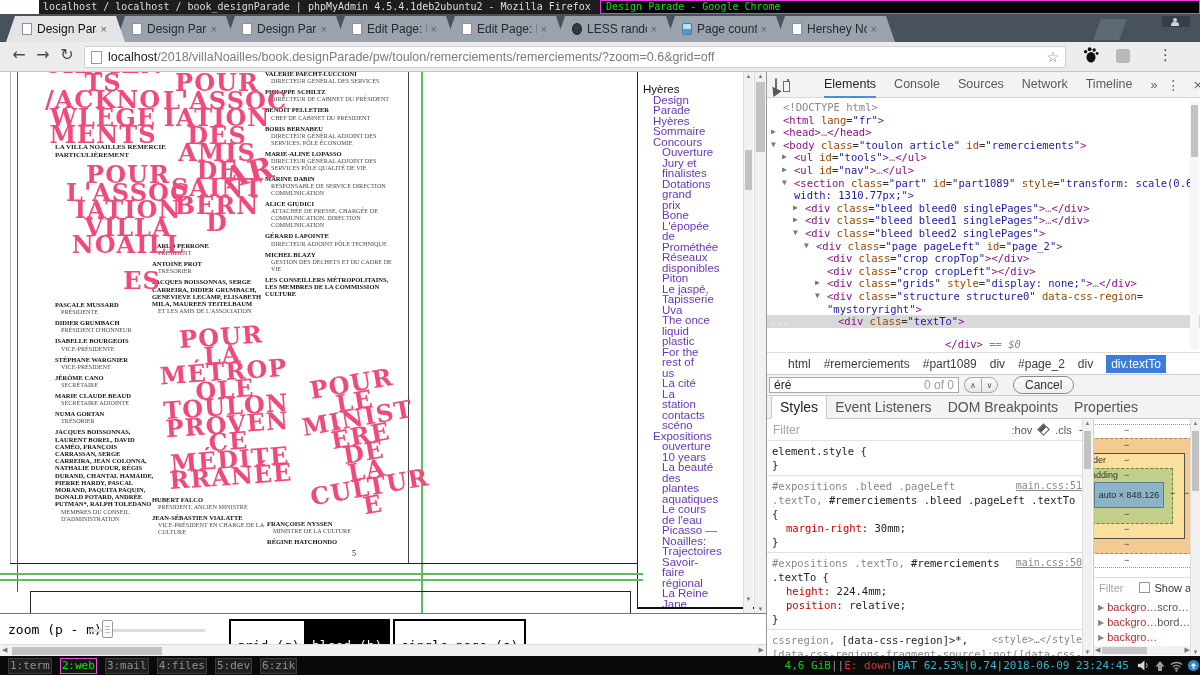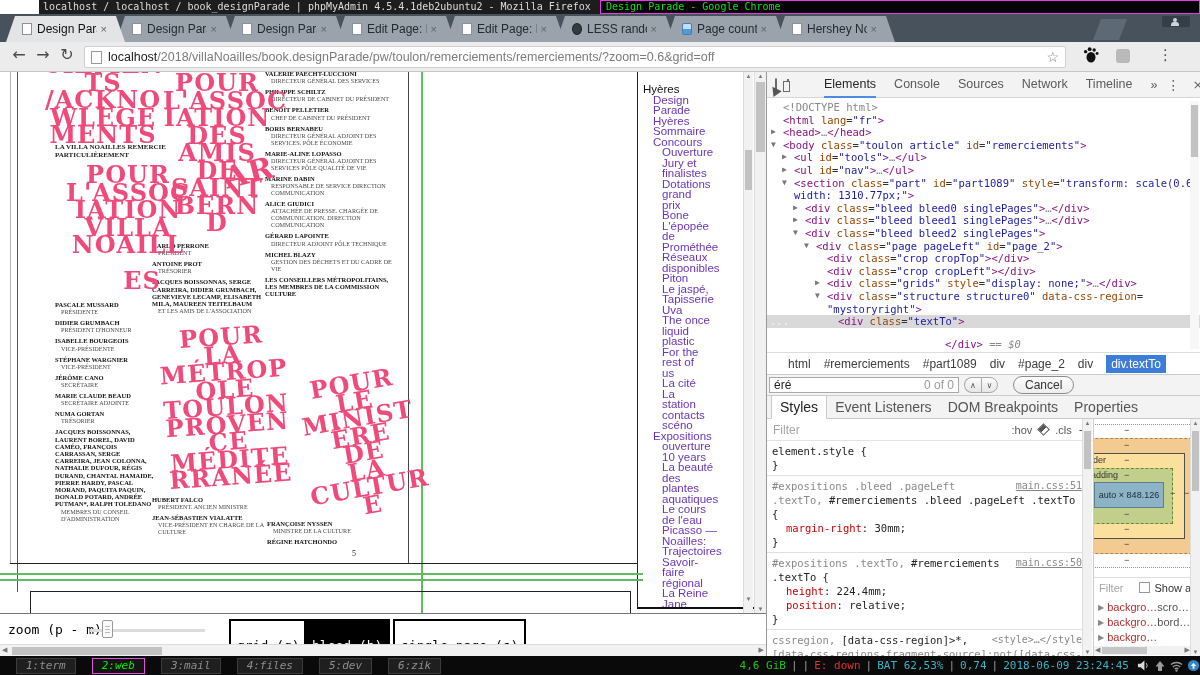--- a/index.html
+++ b/index.html
@@ -174,23 +174,23 @@
   .cprow .ar{color:#888;font-size:8px;margin:0 3px 0 4px;}
   .cprow .cn{color:#b03030;}
   .cprow .cv{margin-left:auto;color:#555;padding-right:2px;}
   #side-hsb{position:absolute;left:0;bottom:1px;width:97px;height:9px;background:#f1f1f1;}
   #side-hsb .thumb{position:absolute;left:8px;top:1px;width:45px;height:7px;background:#c6c6c6;}
   #side-vsb{position:absolute;right:0;top:347px;width:10px;height:237px;background:#f1f1f1;border-left:1px solid #ddd;box-sizing:border-box;}
   #side-vsb .sbthumb{top:12px;height:60px;}
   
   #wmbar{left:0;top:656px;width:1200px;height:19px;background:#0a0a0a;display:flex;align-items:center;
     font:11px "DejaVu Sans Mono",monospace;}
-  .ws{margin-left:16px;padding:0px 9px;line-height:14px;background:#1f1f1f;border:1px solid #3c3c3c;color:#8f8f8f;font-style:italic;}
+  .ws{margin-left:8px;padding:0px 1px;line-height:14px;background:#1f1f1f;border:1px solid #3c3c3c;color:#8f8f8f;}
   .ws.act{color:#00ee00;border-color:#e04fe0;background:#141414;}
-  #stat{margin-left:auto;display:flex;align-items:center;gap:5px;padding-right:4px;white-space:nowrap;}
+  #stat{margin-left:auto;display:flex;align-items:center;padding-right:4px;white-space:nowrap;}
   .st-g{color:#17c917;} .st-s{color:#9a9a9a;} .st-r{color:#e03131;} .st-c{color:#35b5c9;}
   .tray{display:flex;align-items:center;gap:4px;margin-left:4px;}
 </style>
 </head>
 <body>
 
 <div class="screen">
 
   <div class="abs" id="ff-title">localhost / localhost / book_designParade | phpMyAdmin 4.5.4.1deb2ubuntu2 - Mozilla Firefox</div>
   <div class="abs" id="ch-title">Design Parade - Google Chrome</div>

